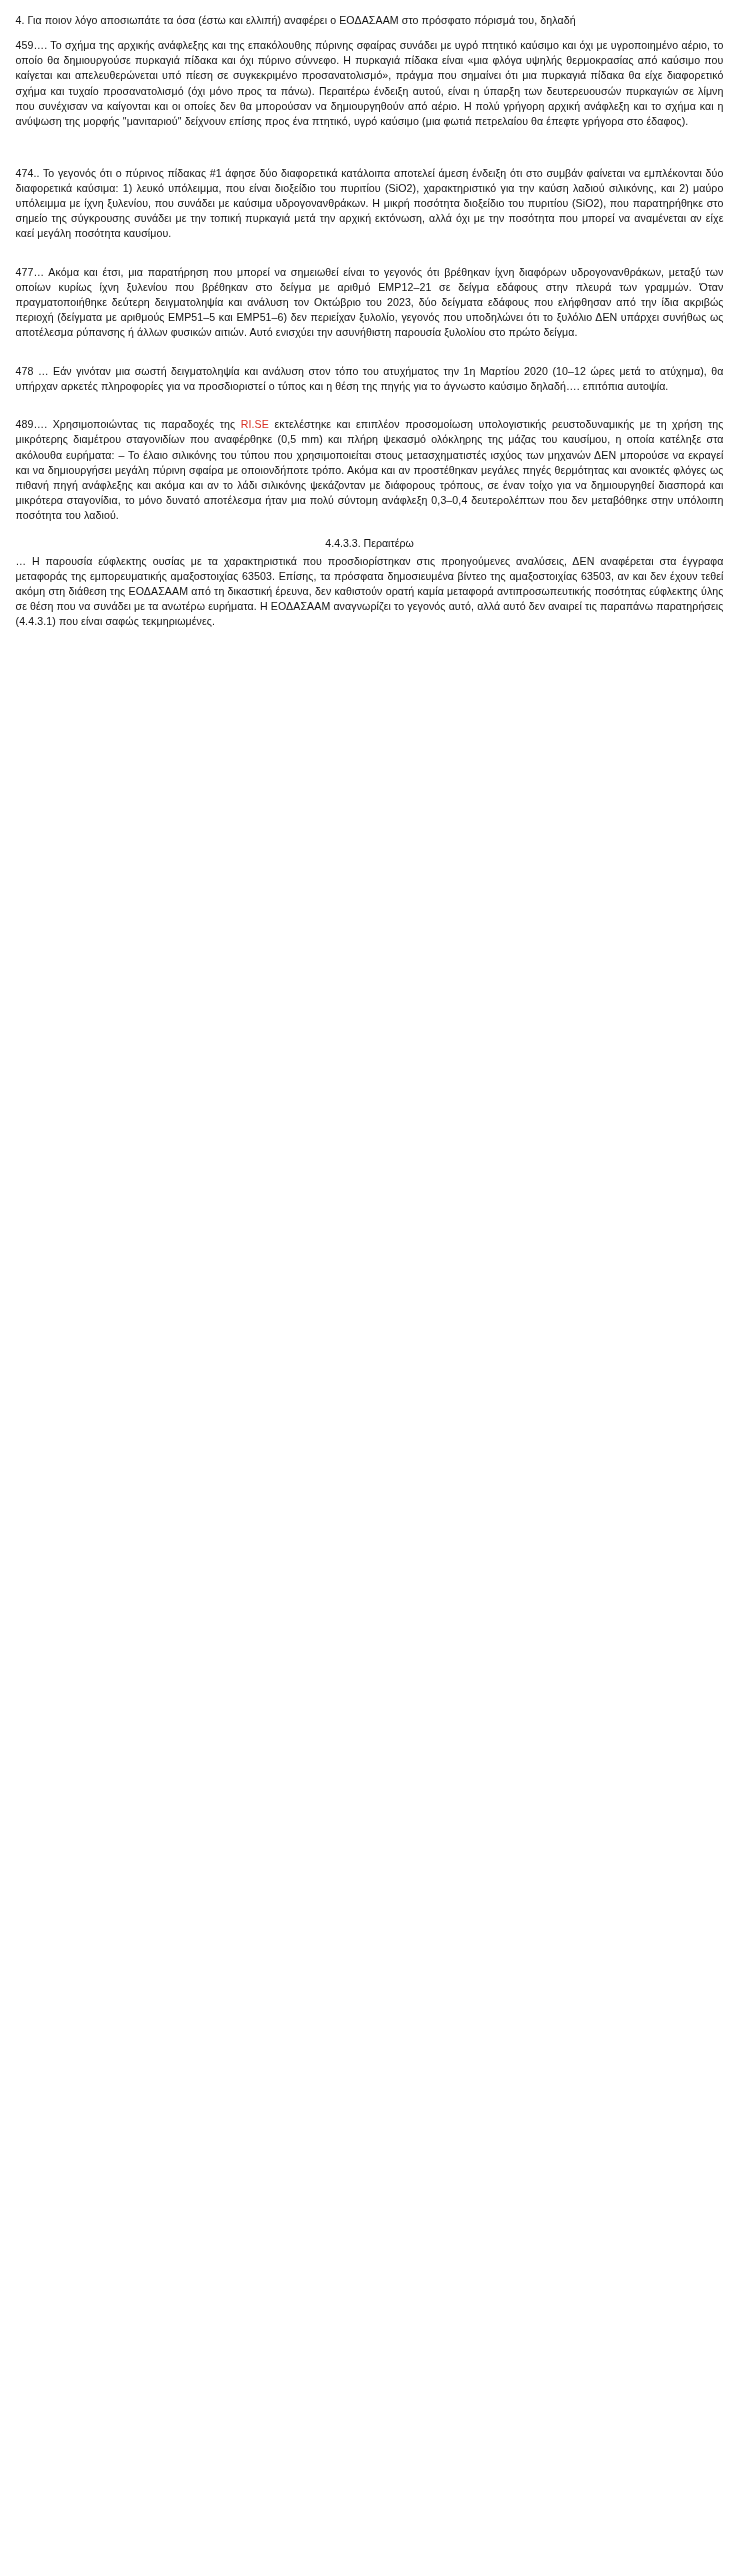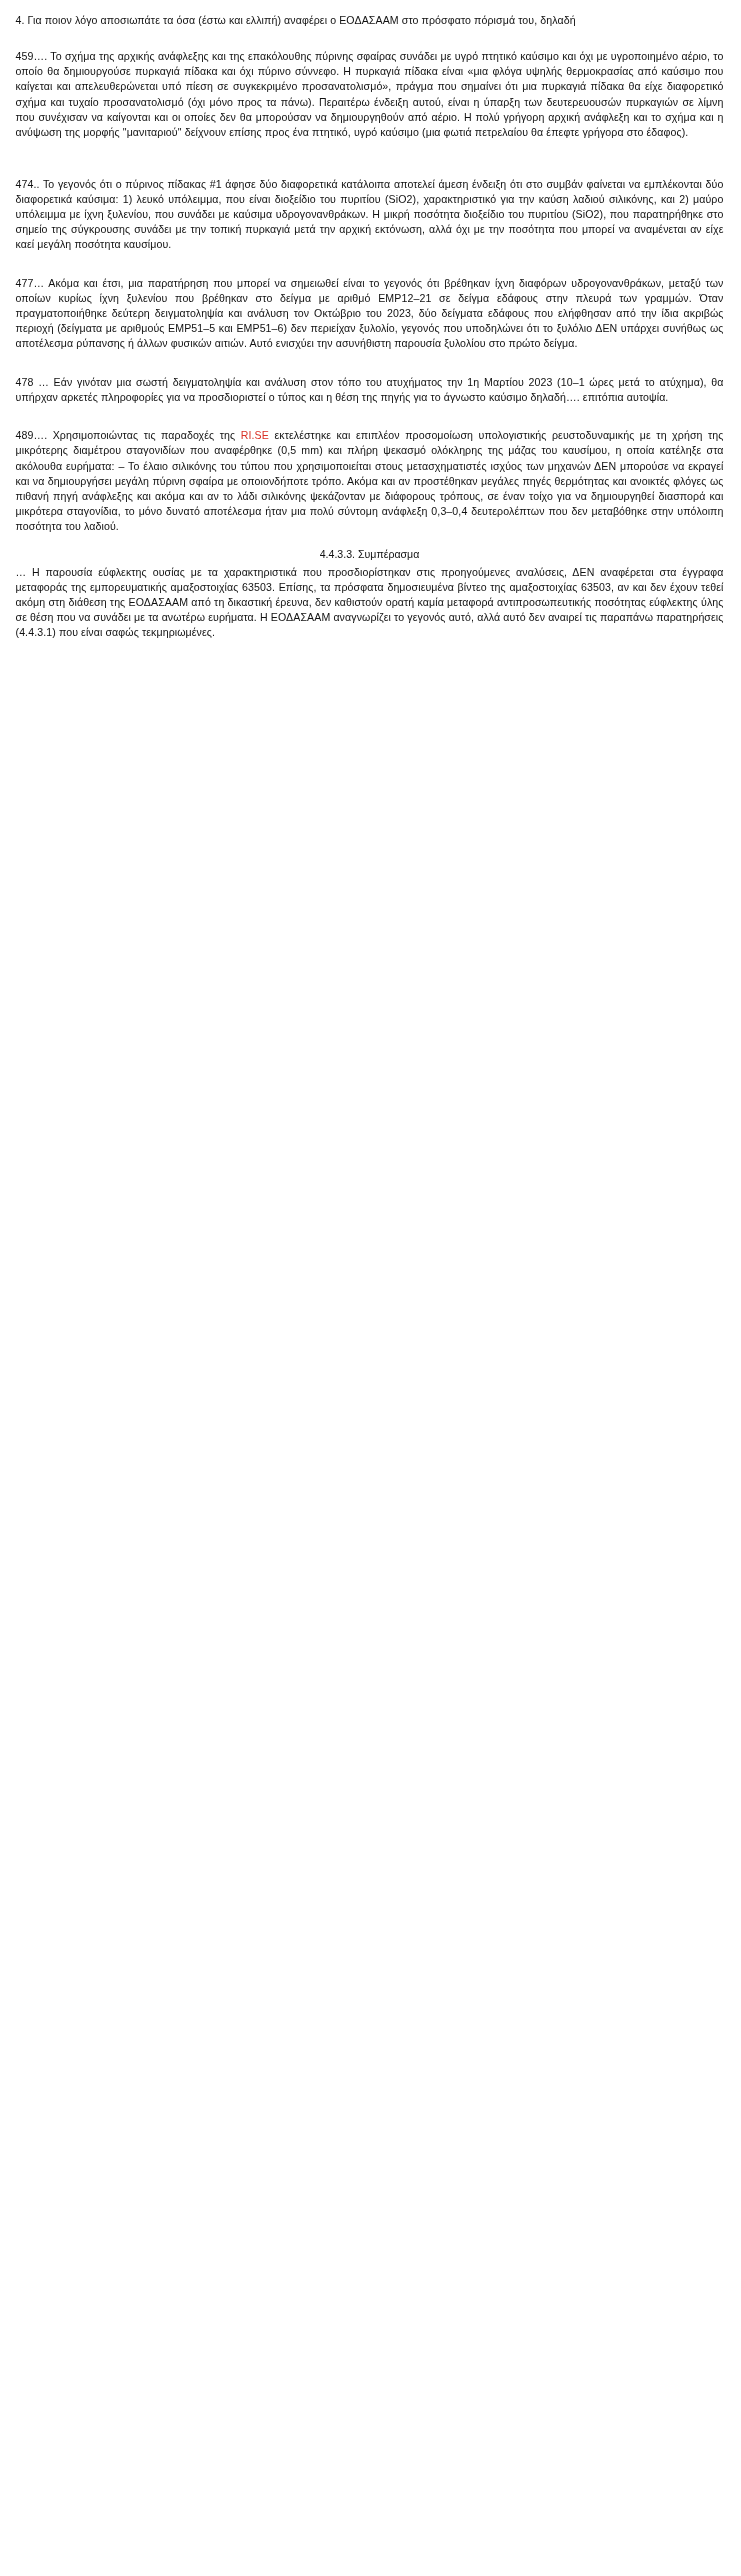--- a/index.html
+++ b/index.html
@@ -18,21 +18,21 @@
     padding: 13.4px 17.5px 20.6px 15.5px;
   }
   .para {
     font-size: 10.6px;
     line-height: 1.42;
     text-align: justify;
     margin: 0 0 13.4px 0;
     color: #111111;
     letter-spacing: 0.1px;
   }
-  .gap-md { margin-bottom: 21px; }
+  .gap-md { margin-bottom: 10px; }
   .heading {
     font-size: 10.6px;
     line-height: 1.42;
     margin: 0 0 3.1px 0;
     text-align: center;
     color: #111111;
   }
   .link {
     color: #d93025;
     text-decoration-color: #d93025;
@@ -53,26 +53,26 @@
   <div class="spacer-1"></div>
 
   <p class="para">474.. Το γεγονός ότι ο πύρινος πίδακας #1 άφησε δύο διαφορετικά κατάλοιπα αποτελεί άμεση ένδειξη ότι στο συμβάν φαίνεται να εμπλέκονται δύο διαφορετικά καύσιμα: 1) λευκό υπόλειμμα, που είναι διοξείδιο του πυριτίου (SiO2), χαρακτηριστικό για την καύση λαδιού σιλικόνης, και 2) μαύρο υπόλειμμα με ίχνη ξυλενίου, που συνάδει με καύσιμα υδρογονανθράκων. Η μικρή ποσότητα διοξείδιο του πυριτίου (SiO2), που παρατηρήθηκε στο σημείο της σύγκρουσης συνάδει με την τοπική πυρκαγιά μετά την αρχική εκτόνωση, αλλά όχι με την ποσότητα που μπορεί να αναμένεται αν είχε καεί μεγάλη ποσότητα καυσίμου.</p>
 
   <div class="spacer-2"></div>
 
   <p class="para">477… Ακόμα και έτσι, μια παρατήρηση που μπορεί να σημειωθεί είναι το γεγονός ότι βρέθηκαν ίχνη διαφόρων υδρογονανθράκων, μεταξύ των οποίων κυρίως ίχνη ξυλενίου που βρέθηκαν στο δείγμα με αριθμό ΕΜΡ12–21 σε δείγμα εδάφους στην πλευρά των γραμμών. Όταν πραγματοποιήθηκε δεύτερη δειγματοληψία και ανάλυση τον Οκτώβριο του 2023, δύο δείγματα εδάφους που ελήφθησαν από την ίδια ακριβώς περιοχή (δείγματα με αριθμούς ΕΜΡ51–5 και ΕΜΡ51–6) δεν περιείχαν ξυλολίο, γεγονός που υποδηλώνει ότι το ξυλόλιο ΔΕΝ υπάρχει συνήθως ως αποτέλεσμα ρύπανσης ή άλλων φυσικών αιτιών. Αυτό ενισχύει την ασυνήθιστη παρουσία ξυλολίου στο πρώτο δείγμα.</p>
 
   <div class="spacer-2"></div>
 
-  <p class="para">478 … Εάν γινόταν μια σωστή δειγματοληψία και ανάλυση στον τόπο του ατυχήματος την 1η Μαρτίου 2023 (10–1 ώρες μετά το ατύχημα), θα υπήρχαν αρκετές πληροφορίες για να προσδιοριστεί ο τύπος και η θέση της πηγής για το άγνωστο καύσιμο δηλαδή…. επιτόπια αυτοψία.</p>
+  <p class="para">478 … Εάν γινόταν μια σωστή δειγματοληψία και ανάλυση στον τόπο του ατυχήματος την 1η Μαρτίου 2020 (10–12 ώρες μετά το ατύχημα), θα υπήρχαν αρκετές πληροφορίες για να προσδιοριστεί ο τύπος και η θέση της πηγής για το άγνωστο καύσιμο δηλαδή…. επιτόπια αυτοψία.</p>
 
   <div class="spacer-2"></div>
 
   <p class="para">
     <span>489…. Χρησιμοποιώντας τις παραδοχές της </span><span class="link">RI.SE</span><span> εκτελέστηκε και επιπλέον προσομοίωση υπολογιστικής ρευστοδυναμικής με τη χρήση της μικρότερης διαμέτρου σταγονιδίων που αναφέρθηκε (0,5 mm) και πλήρη ψεκασμό ολόκληρης της μάζας του καυσίμου, η οποία κατέληξε στα ακόλουθα ευρήματα: – Το έλαιο σιλικόνης του τύπου που χρησιμοποιείται στους μετασχηματιστές ισχύος των μηχανών ΔΕΝ μπορούσε να εκραγεί και να δημιουργήσει μεγάλη πύρινη σφαίρα με οποιονδήποτε τρόπο. Ακόμα και αν προστέθηκαν μεγάλες πηγές θερμότητας και ανοικτές φλόγες ως πιθανή πηγή ανάφλεξης και ακόμα και αν το λάδι σιλικόνης ψεκάζονταν με διάφορους τρόπους, σε έναν τοίχο για να δημιουργηθεί διασπορά και μικρότερα σταγονίδια, το μόνο δυνατό αποτέλεσμα ήταν μια πολύ σύντομη ανάφλεξη 0,3–0,4 δευτερολέπτων που δεν μεταβόθηκε στην υπόλοιπη ποσότητα του λαδιού.</span>
   </p>
 
-  <p class="heading">4.4.3.3. Συμπέρασμα</p>
+  <p class="heading">4.4.3.3. Περαιτέρω</p>
 
   <p class="para">… Η παρουσία εύφλεκτης ουσίας με τα χαρακτηριστικά που προσδιορίστηκαν στις προηγούμενες αναλύσεις, ΔΕΝ αναφέρεται στα έγγραφα μεταφοράς της εμπορευματικής αμαξοστοιχίας 63503. Επίσης, τα πρόσφατα δημοσιευμένα βίντεο της αμαξοστοιχίας 63503, αν και δεν έχουν τεθεί ακόμη στη διάθεση της ΕΟΔΑΣΑΑΜ από τη δικαστική έρευνα, δεν καθιστούν ορατή καμία μεταφορά αντιπροσωπευτικής ποσότητας εύφλεκτης ύλης σε θέση που να συνάδει με τα ανωτέρω ευρήματα. Η ΕΟΔΑΣΑΑΜ αναγνωρίζει το γεγονός αυτό, αλλά αυτό δεν αναιρεί τις παραπάνω παρατηρήσεις (4.4.3.1) που είναι σαφώς τεκμηριωμένες.</p>
 
 </div>
 
 
 </body></html>

